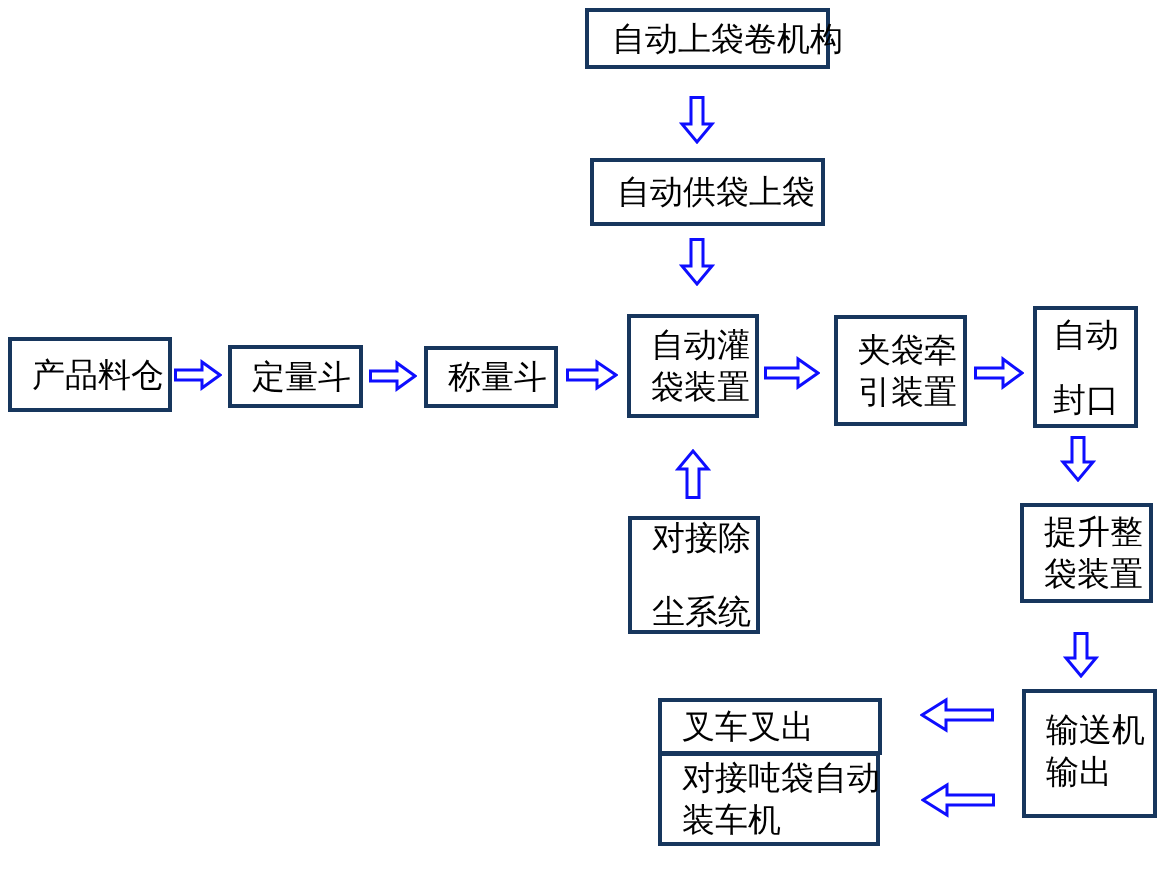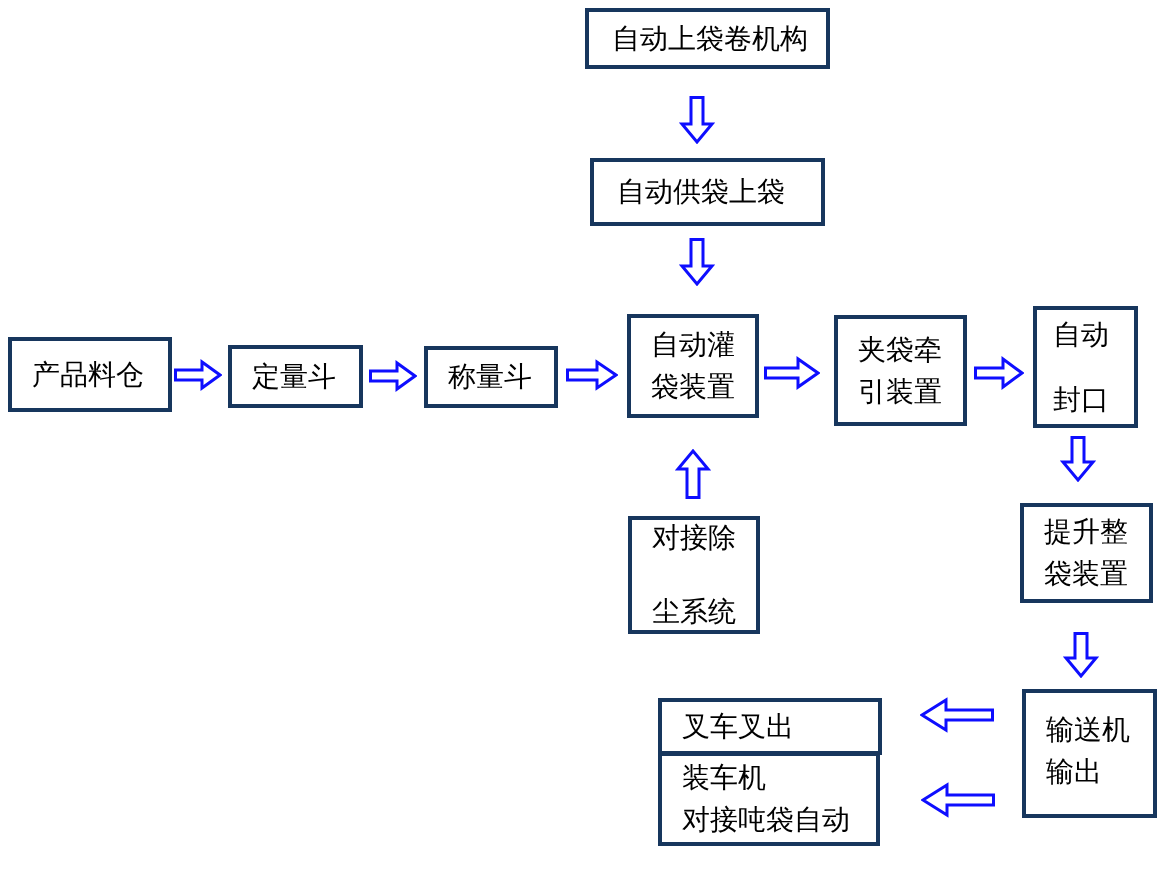--- a/index.html
+++ b/index.html
@@ -21,21 +21,21 @@
   }
   .box {
     position: absolute;
     border: 4px solid var(--box-border);
     background: var(--background);
     display: flex;
     flex-direction: column;
     justify-content: center;
     padding-left: 20px;
     padding-right: 22px;
-    font-size: 28px;
+    font-size: 33px;
     line-height: 42px;
     white-space: nowrap;
   }
   .box.pad-wide { padding-left: 23px; }
   .box.top-align { justify-content: flex-start; padding-top: 16px; }
   .arrow {
     position: absolute;
     color: var(--arrow);
   }
   .arrow svg { display: block; }
@@ -188,22 +188,22 @@
     <span>叉车叉出</span>
   </div>
 
   <div class="arrow a-left-1">
     <svg width="74" height="36" viewBox="0 0 74 36">
       <polygon points="72.5,13 26,13 26,3 2,18 26,33 26,23 72.5,23" fill="#FFFFFF" stroke="currentColor" stroke-width="3" stroke-linejoin="miter"></polygon>
     </svg>
   </div>
 
   <div class="box b-truck-loader">
+    <div>对接吨袋自动</div>
     <div>装车机</div>
-    <div>对接吨袋自动</div>
   </div>
 
   <div class="arrow a-left-2">
     <svg width="74" height="36" viewBox="0 0 74 36">
       <polygon points="72.5,13 26,13 26,3 2,18 26,33 26,23 72.5,23" fill="#FFFFFF" stroke="currentColor" stroke-width="3" stroke-linejoin="miter"></polygon>
     </svg>
   </div>
 
 </div>
 

